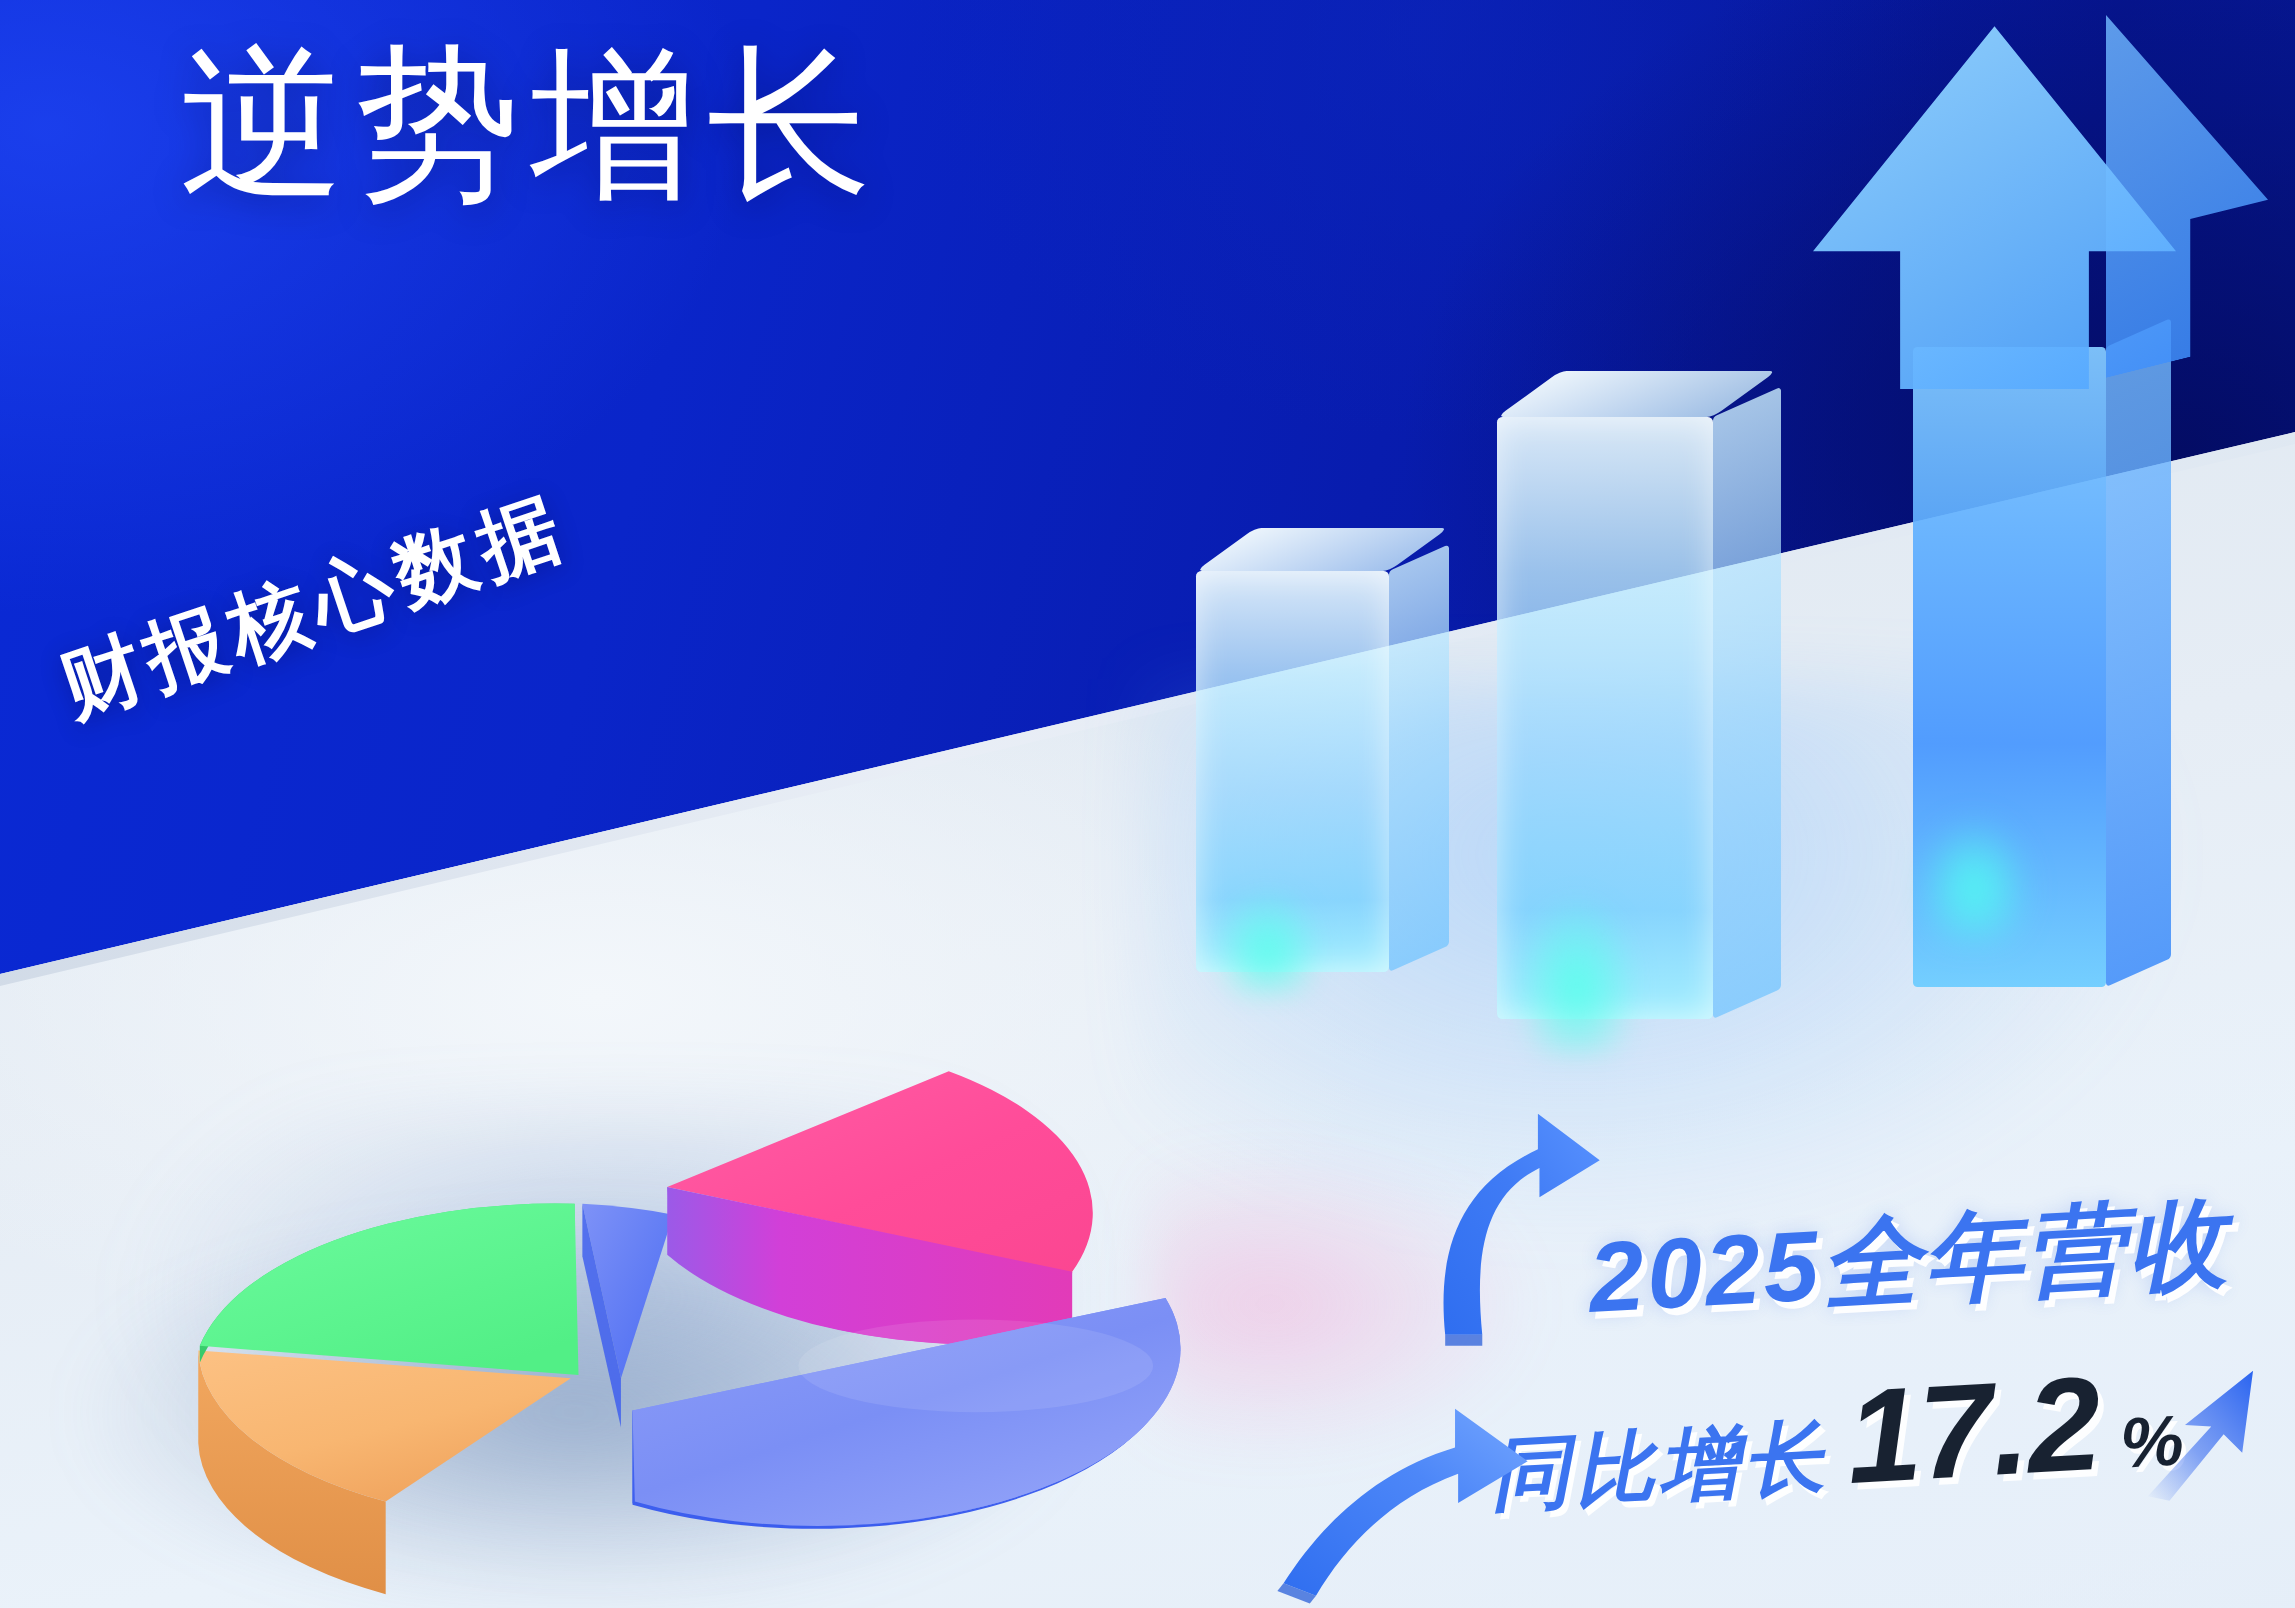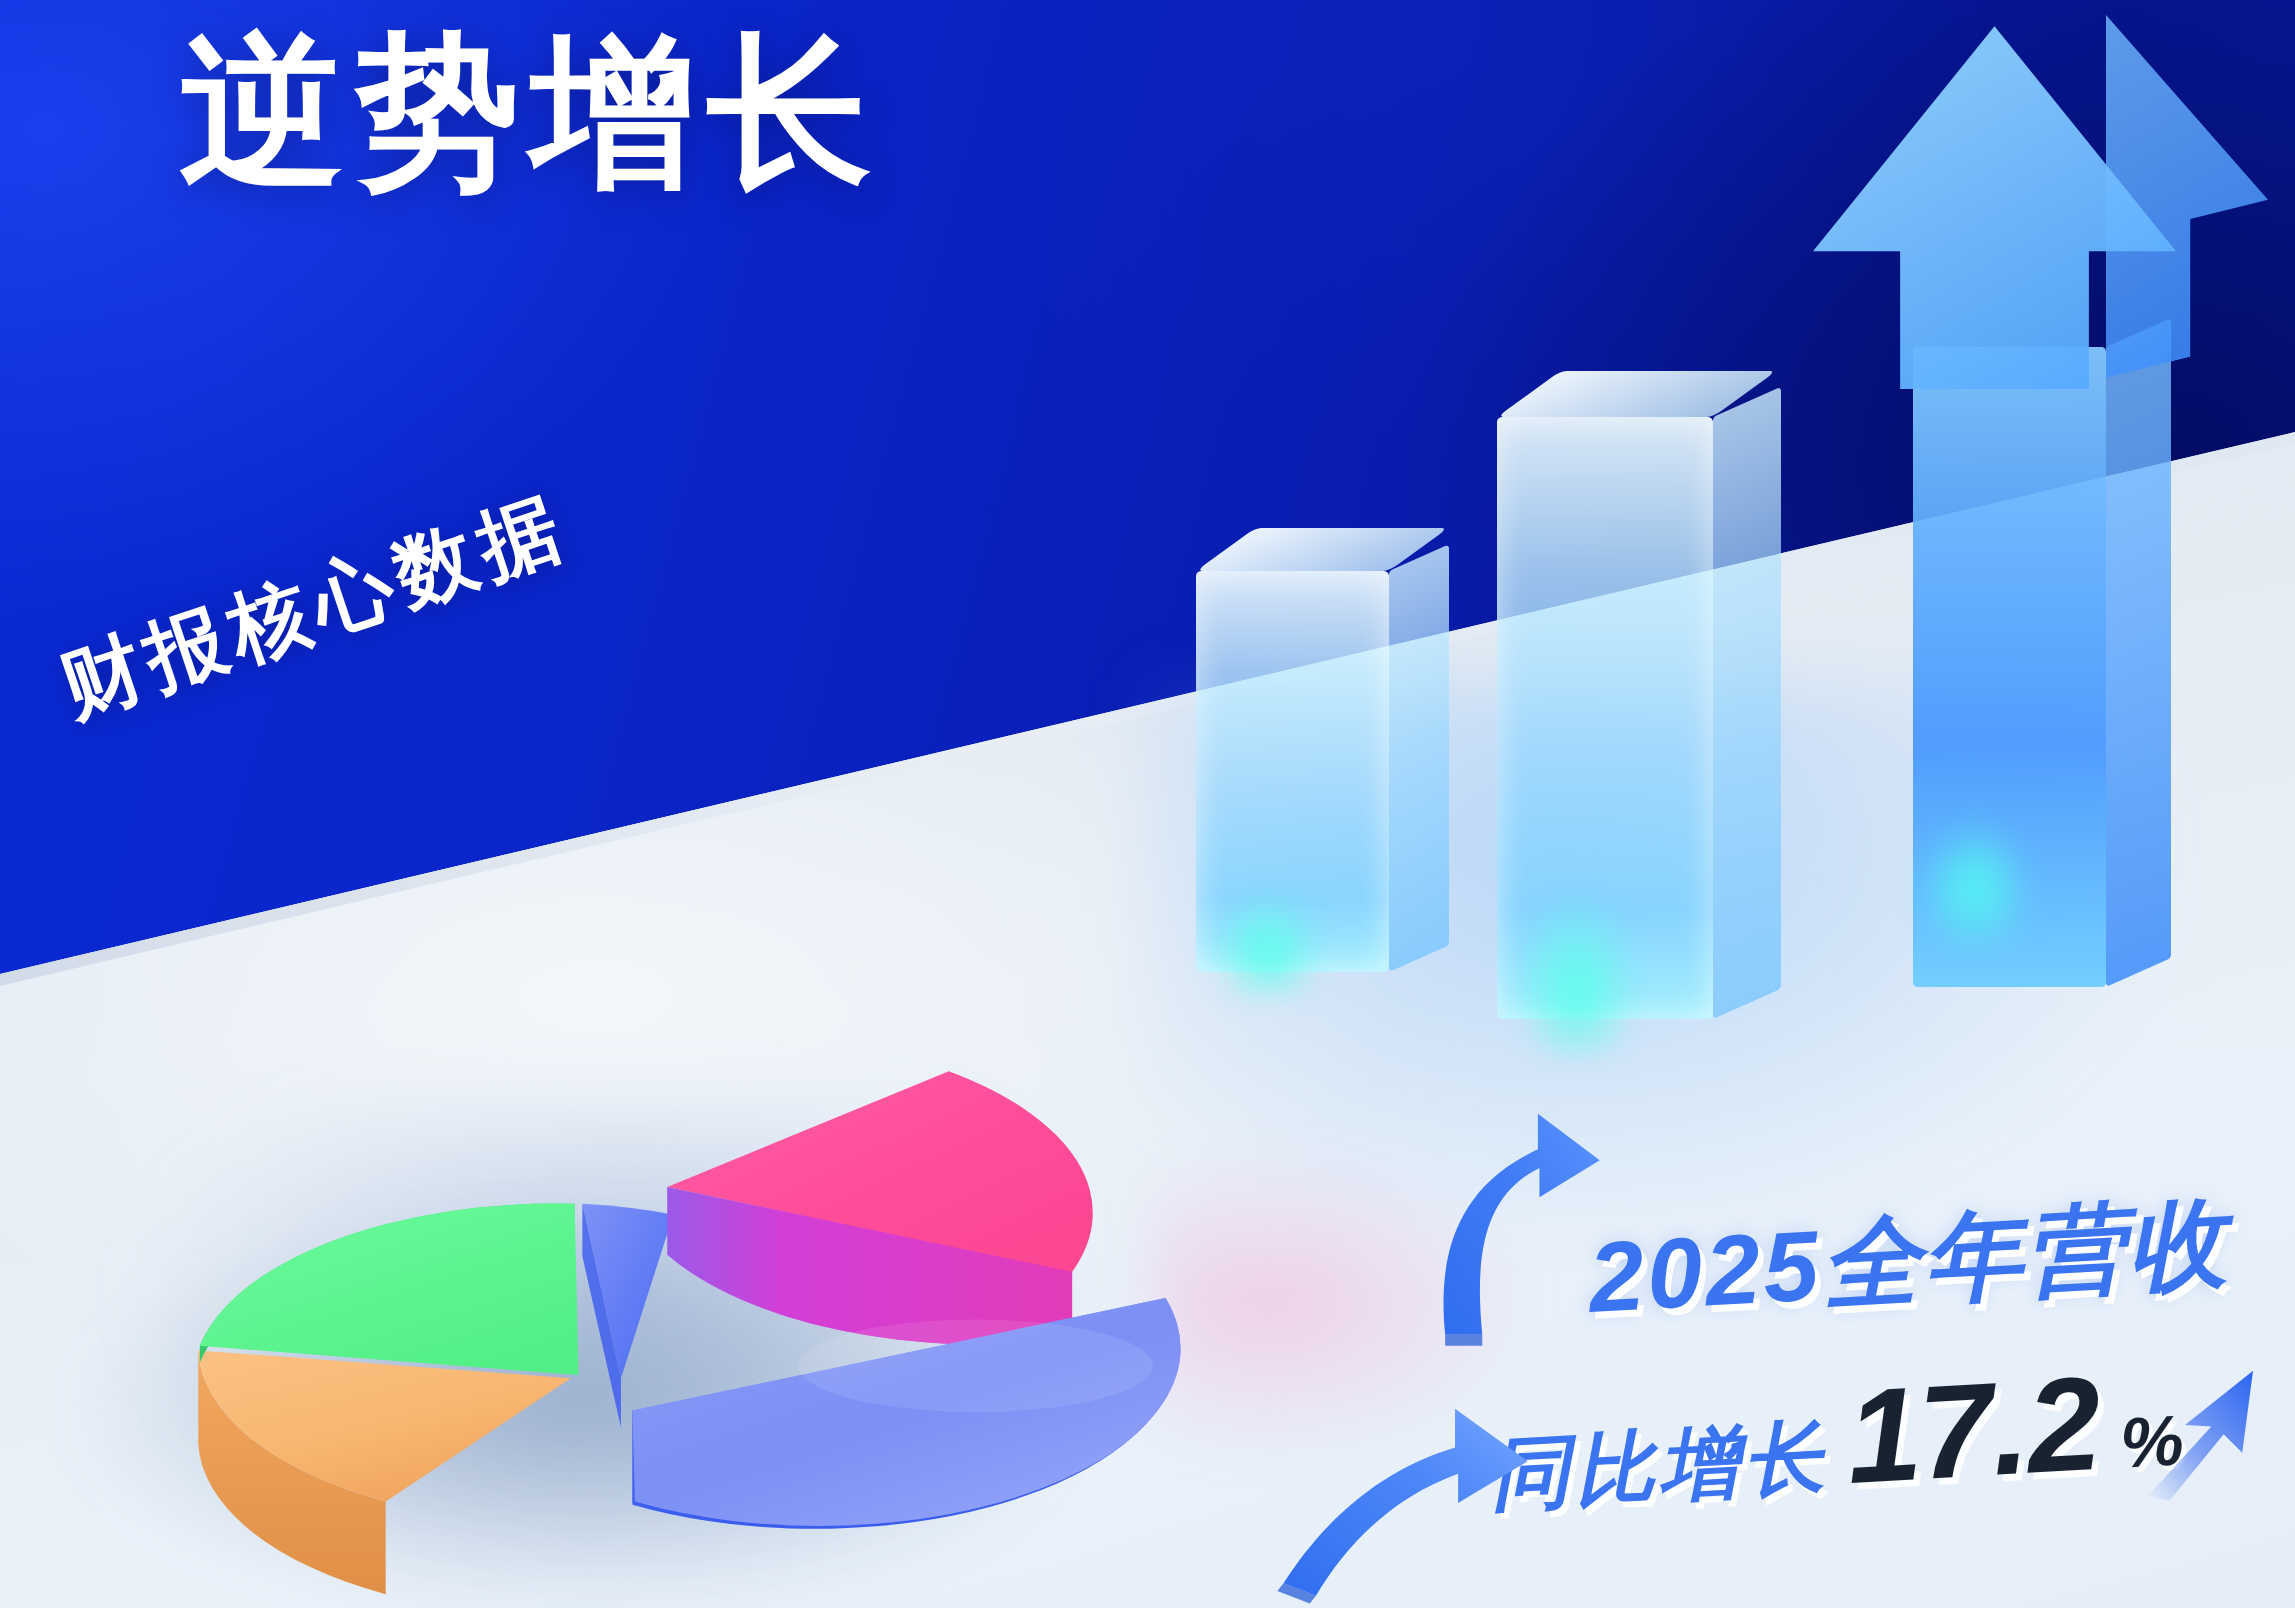--- a/index.html
+++ b/index.html
@@ -45,22 +45,22 @@
     filter:blur(31px);
   }
   .floor-bounce2 {
     position:absolute; left:93px; top:1111px; width:964px; height:463px;
     background:radial-gradient(ellipse at 55% 40%, rgba(120,150,200,.40), rgba(120,150,200,0) 66%);
     filter:blur(35px);
   }
 
   
   .title {
-    position:absolute; left:179px; top:28px;
-    font-size:165px; line-height:1.02; font-weight:700;
+    position:absolute; left:179px; top:40px;
+    font-size:165px; line-height:1.02; font-weight:400;
     letter-spacing:10.8px; color:#ffffff;
     text-shadow:0 6.2px 35px rgba(0,10,70,.35);
     white-space:nowrap;
   }
   .subtitle {
     position:absolute; left:48px; top:640px;
     font-size:80px; font-weight:800; letter-spacing:7.7px;
     color:#ffffff; white-space:nowrap;
     transform:rotate(-18.5deg); transform-origin:left top;
     text-shadow:0 4.6px 23px rgba(0,8,60,.30);

